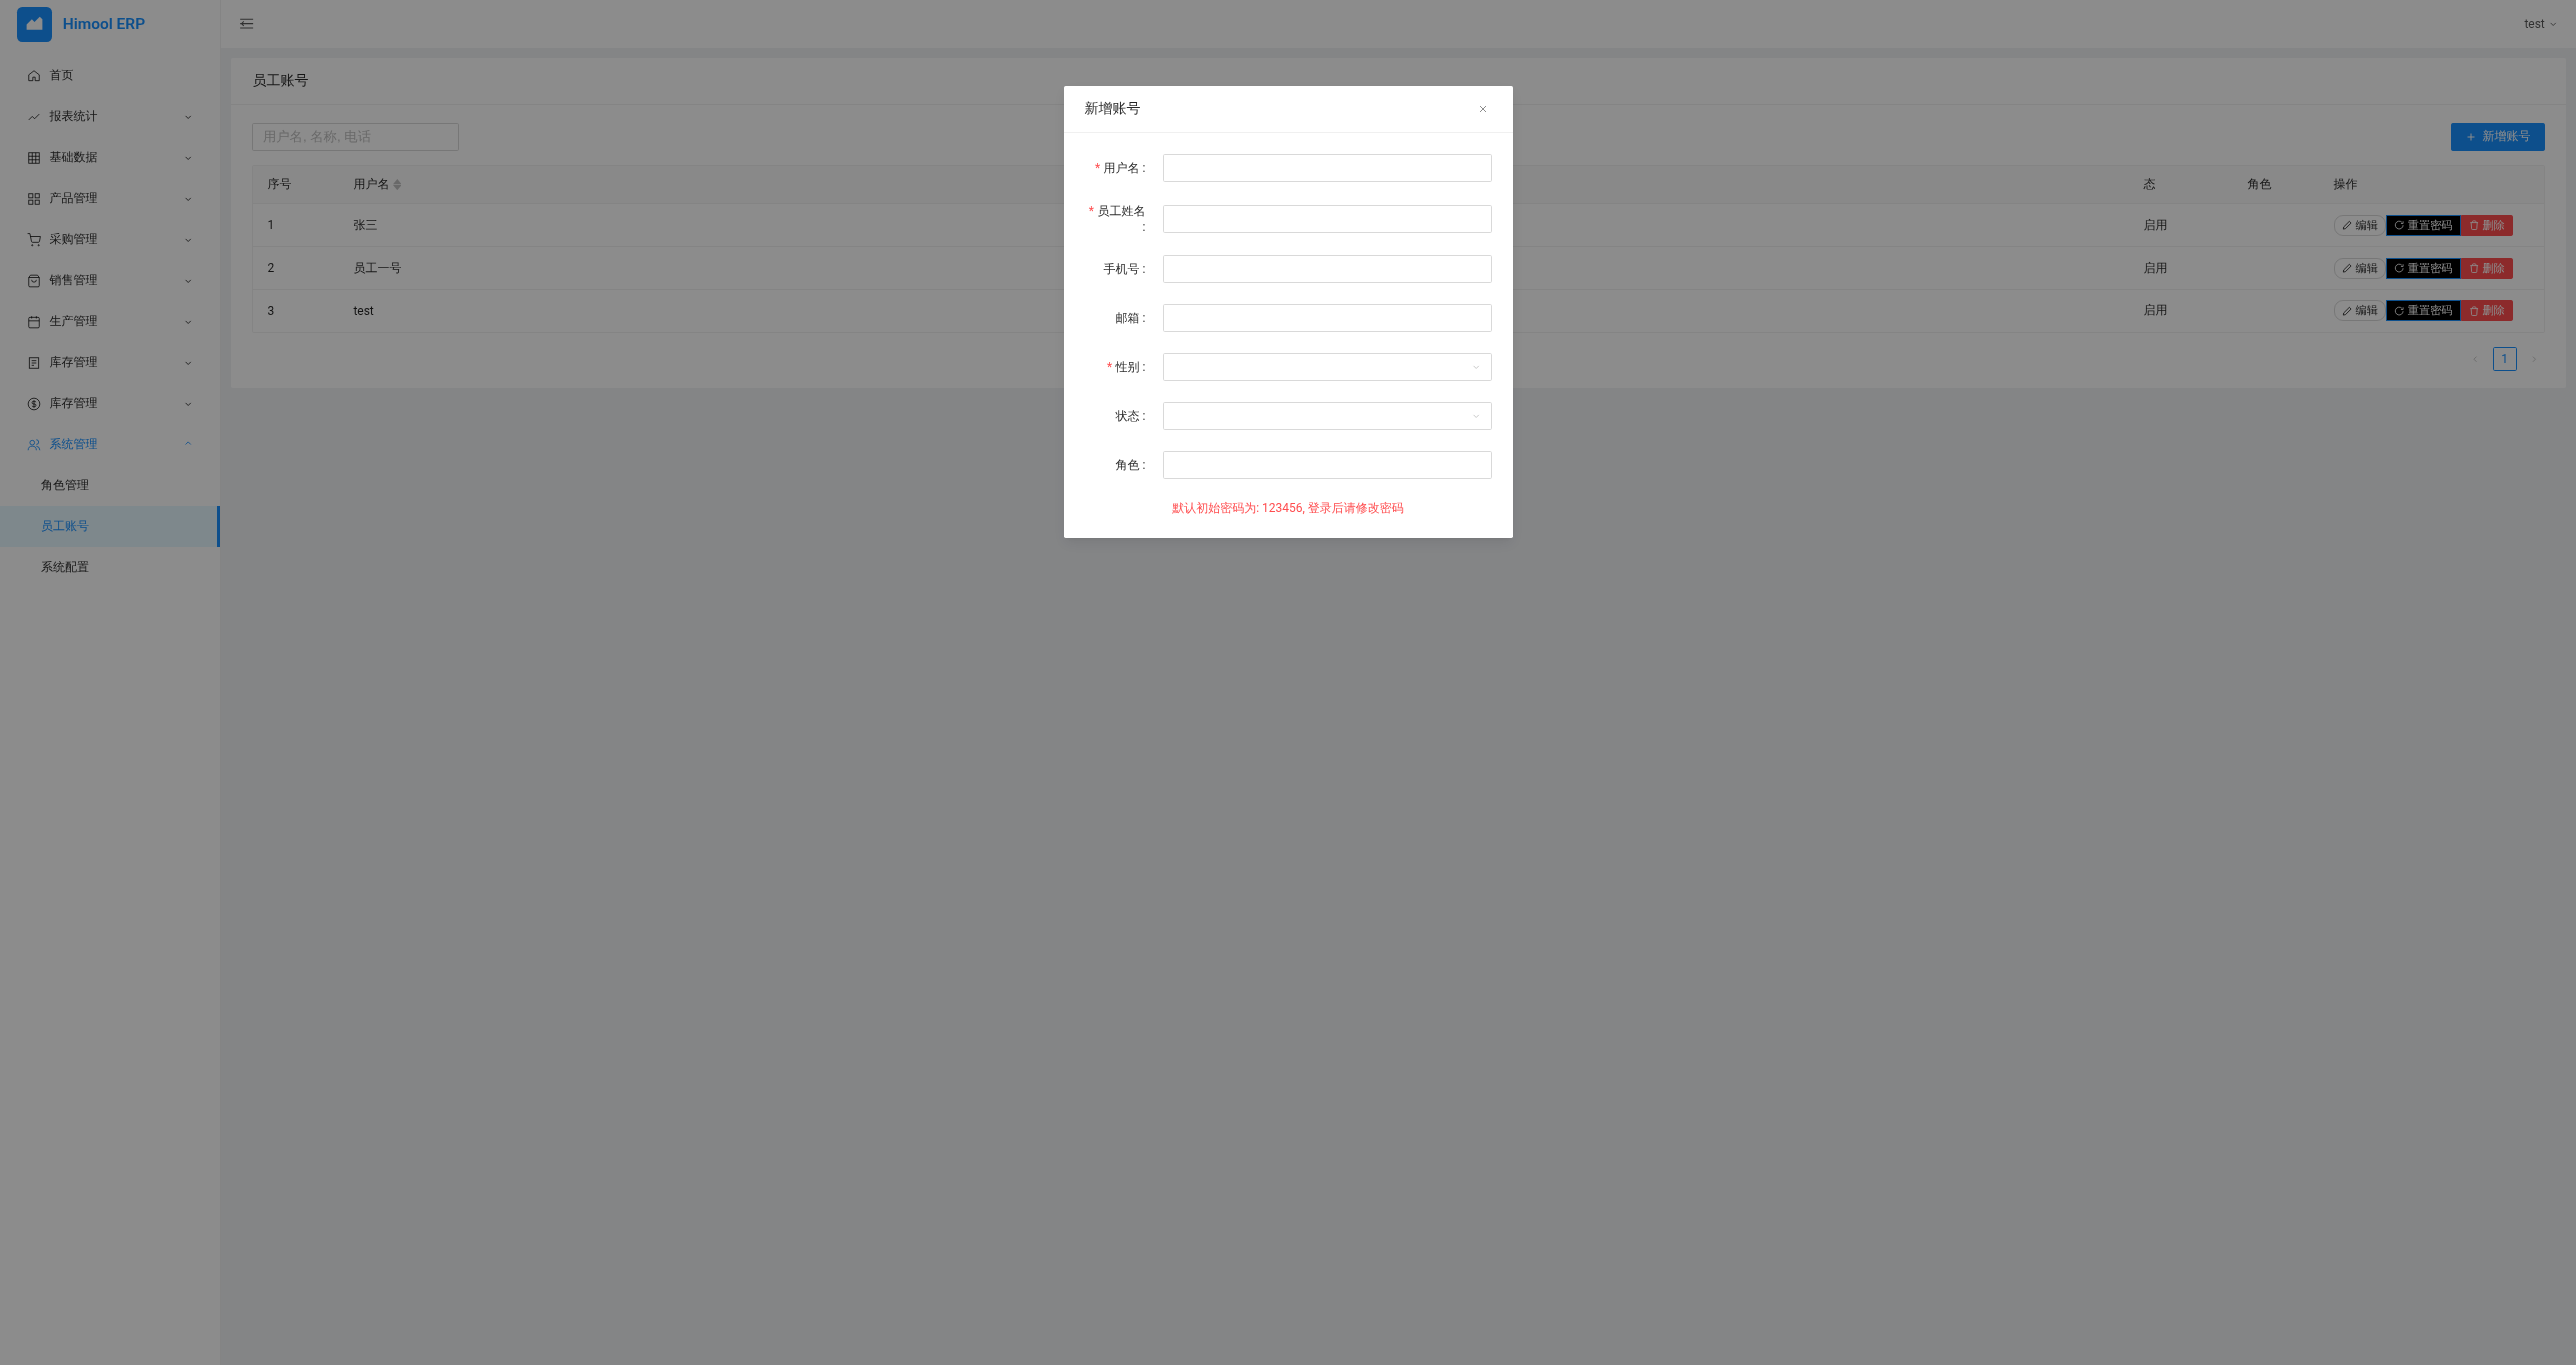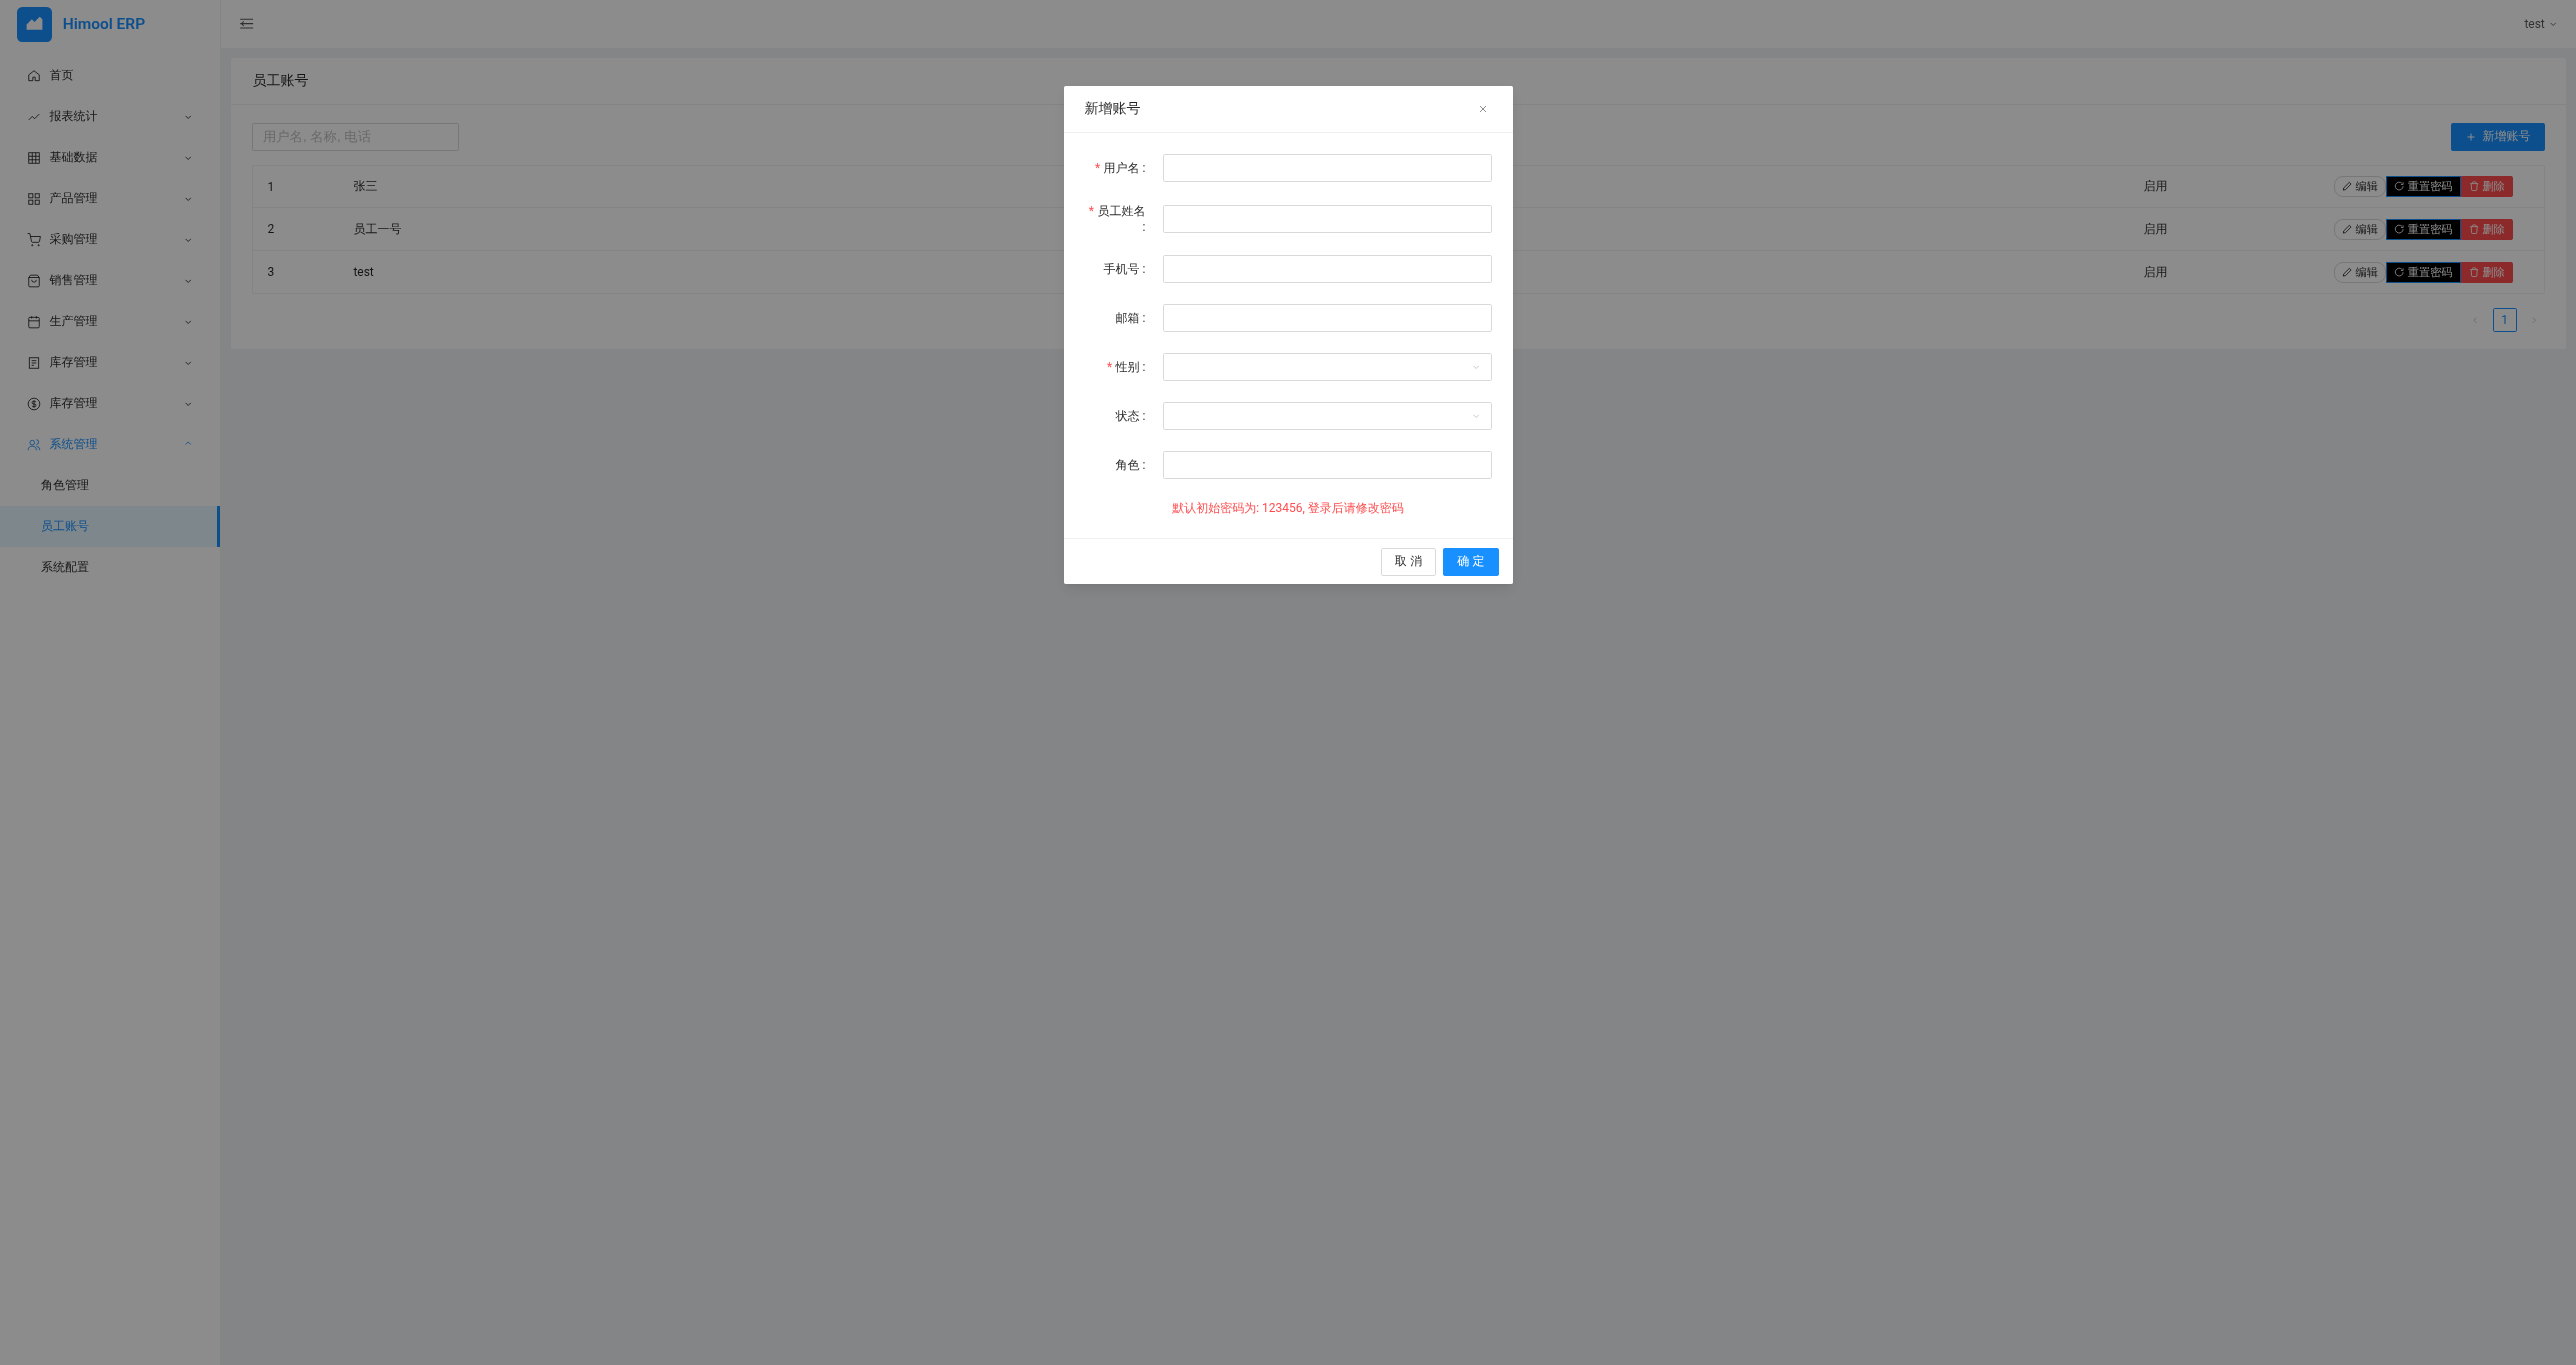--- a/index.html
+++ b/index.html
@@ -264,20 +264,37 @@
           <div class="toolbar">
             <input class="search-input" placeholder="用户名, 名称, 电话" style="">
             <button class="btn btn-primary">
               <svg viewBox="0 0 24 24">
                   <path d="M12 5 V19 M5 12 H19"></path>
                 </svg>
               <span>新增账号</span>
             </button>
           </div>
           <div class="table">
+            <div class="table-header">
+              <div class="th col-seq">序号</div>
+              <div class="th col-username">
+                <span>用户名</span>
+                <span class="sort-icon">
+                  <svg viewBox="0 0 10 6">
+                      <path d="M5 0 L10 6 L0 6 Z"></path>
+                    </svg>
+                  <svg viewBox="0 0 10 6">
+                      <path d="M0 0 L10 0 L5 6 Z"></path>
+                    </svg>
+                </span>
+              </div>
+              <div class="th col-status">态</div>
+              <div class="th col-role">角色</div>
+              <div class="th col-action">操作</div>
+            </div>
             <div id="table-body">
                 <div class="table-row">
     <div class="td col-seq">1</div>
     <div class="td col-username">张三</div>
     <div class="td col-status">启用</div>
     <div class="td col-role"></div>
     <div class="td col-action">
       <div class="action-btns">
         <div class="action-btn edit"><svg viewBox="0 0 24 24">
                           <path d="M17 3 L21 7 L8 20 L3 21 L4 16 Z"></path>
@@ -396,19 +413,15 @@
               </svg>
             </div>
           </div>
       </div>
       <div class="form-item">
         <label class="form-label"><span>角色</span> :</label>
         <div class="form-control"><input class="form-input" style=""></div>
       </div>
       <div class="form-hint">默认初始密码为: 123456, 登录后请修改密码</div>
     </div>
-    <div class="modal-footer">
-      <button class="btn btn-default">取 消</button>
-      <button class="btn btn-primary">确 定</button>
-    </div>
   </div>
 </div>
 
 
 </body></html>

